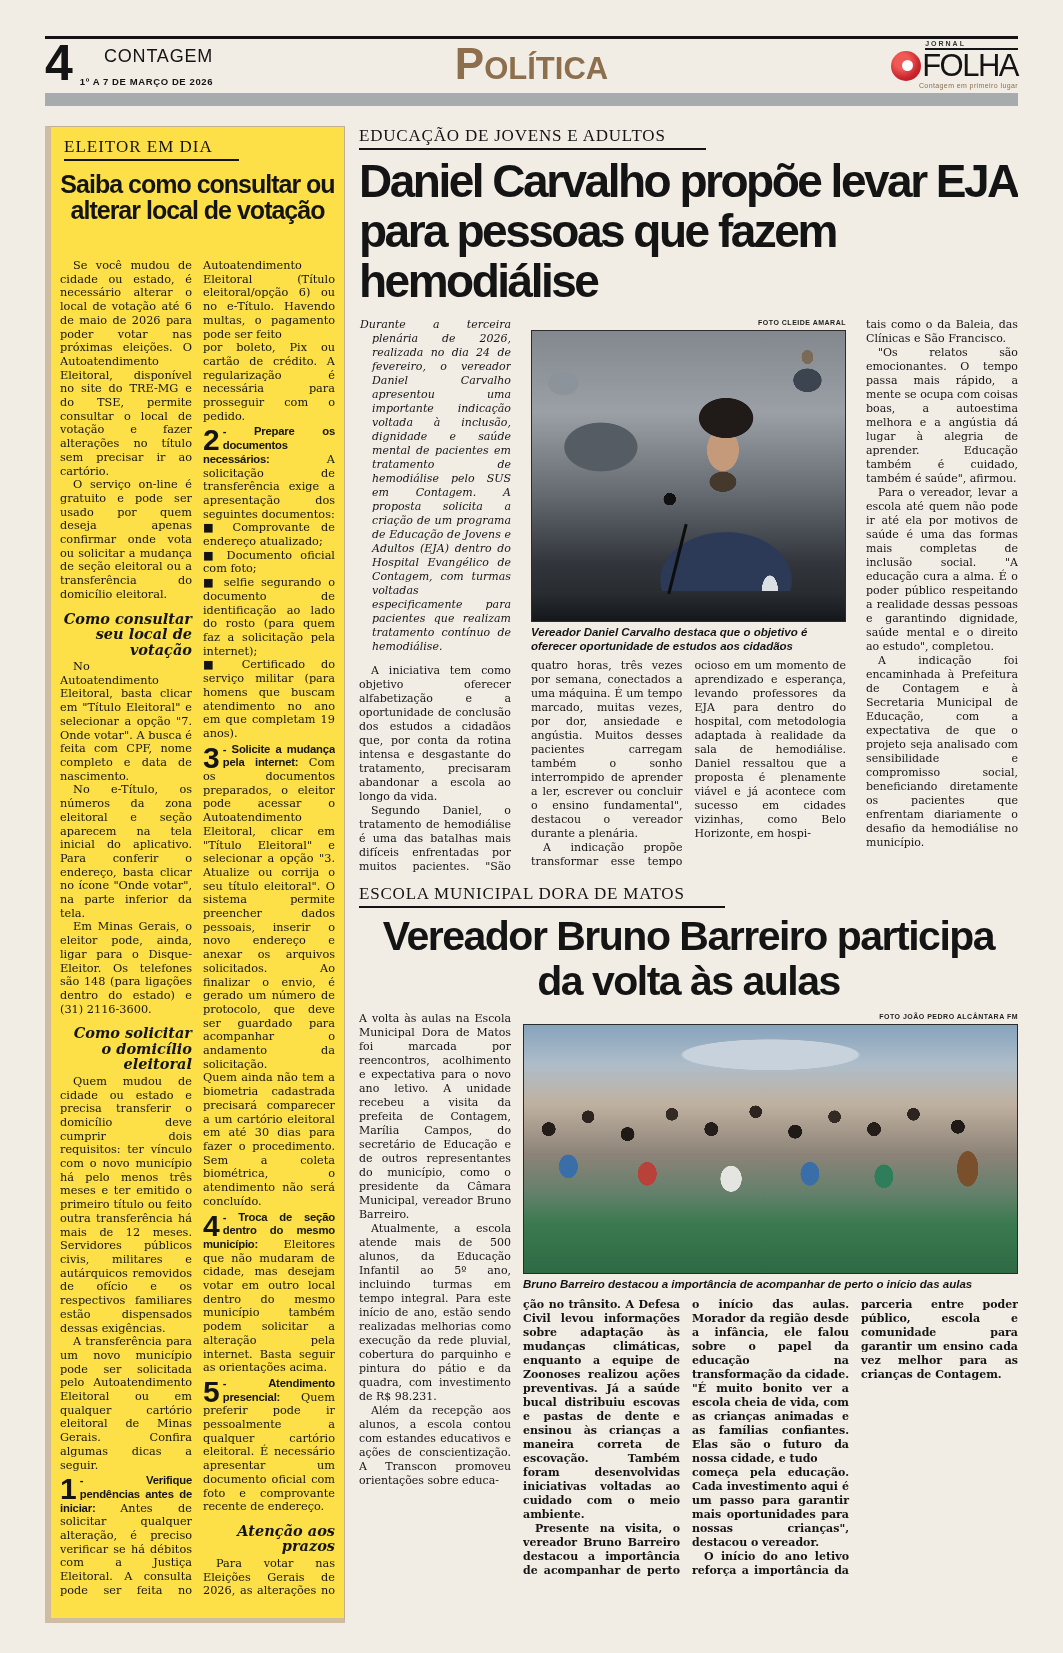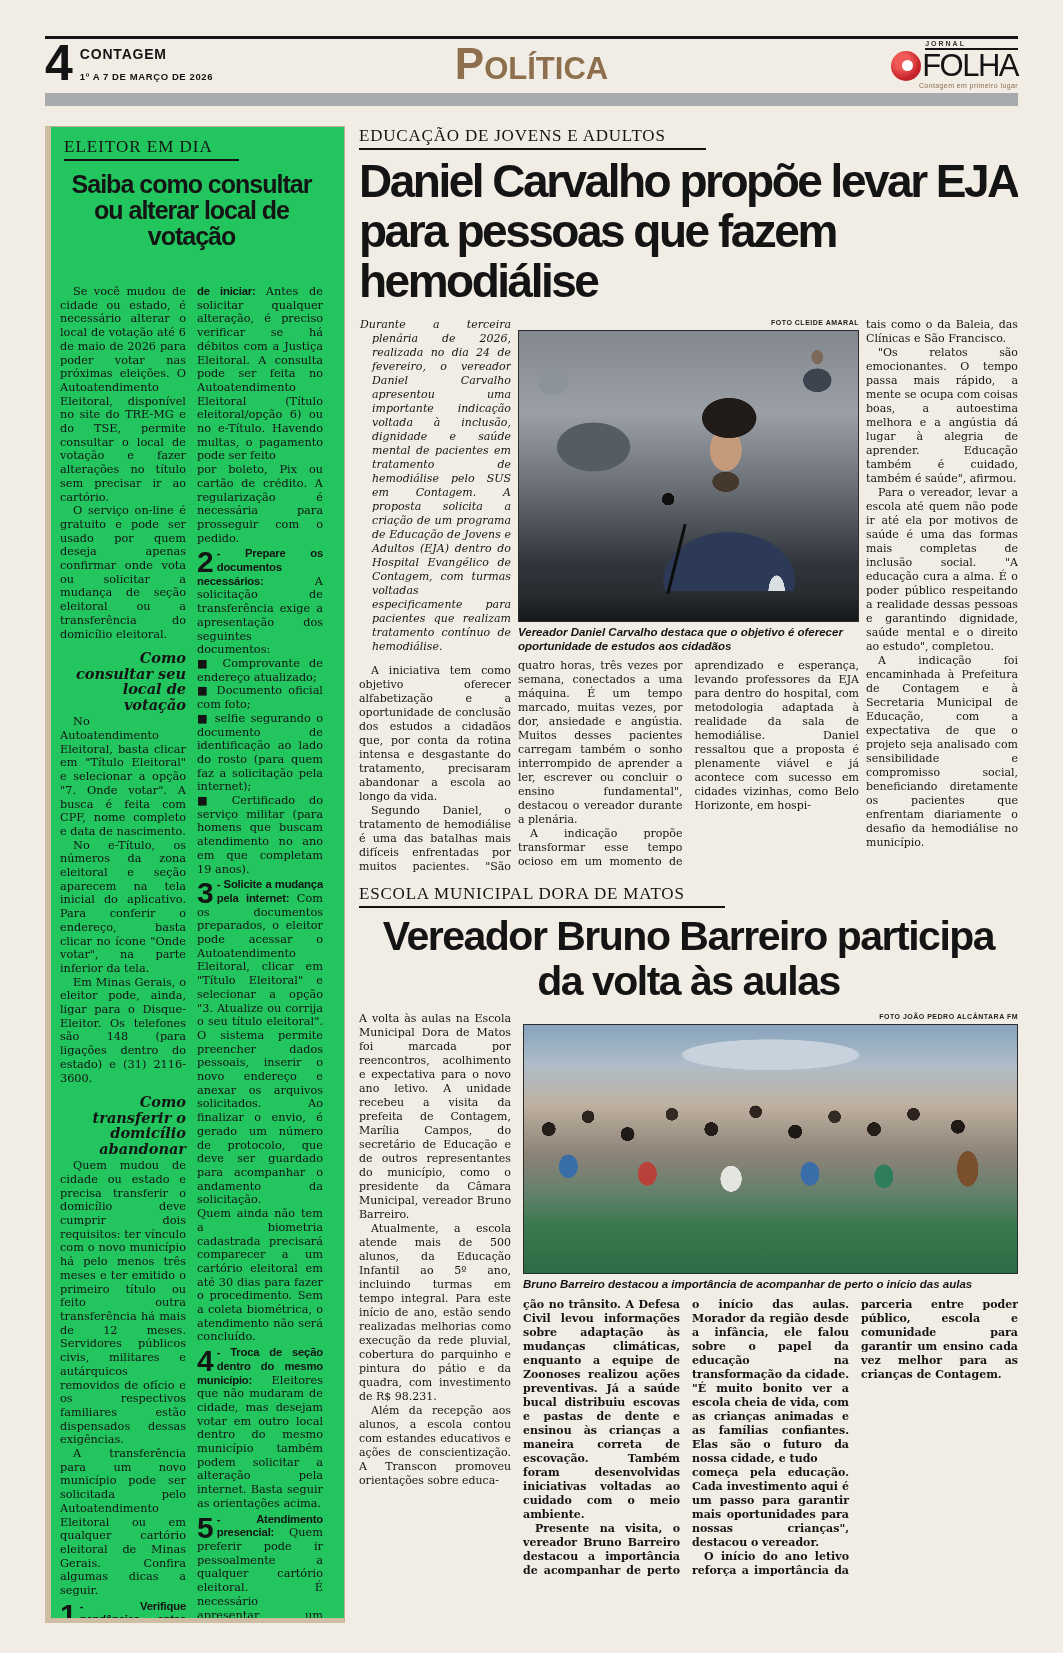--- a/index.html
+++ b/index.html
@@ -7,21 +7,21 @@
   .sheet {
     width:1063px; height:1653px; margin:0 auto; position:relative;
     background:#f1ede5; color:#141414; overflow:hidden;
     font-family:"DejaVu Serif", serif;
     padding:36px 45px 0 45px;
   }
   
   .masthead { border-top:3px solid #141414; position:relative; height:54px; display:flex; align-items:flex-start; }
   .pg-num { font:900 50px/48px "Liberation Sans", sans-serif; letter-spacing:-3px; margin-right:10px; }
   .pg-meta { padding-top:7px; font-family:"Liberation Sans", sans-serif; }
-  .pg-city { font-weight:bold; font-size:14px; letter-spacing:.8px; }
+  .pg-city { font-weight:normal; font-size:18px; letter-spacing:.8px;text-align:right; }
   .pg-date { font-weight:bold; font-size:9.5px; letter-spacing:.6px; margin-top:9px; }
   .section-title {
     position:absolute; left:0; right:0; top:0; text-align:center;
     font-family:"Liberation Sans", sans-serif; font-weight:900;
     font-variant:small-caps; font-size:44px; line-height:50px;
     color:#8d6f4e; letter-spacing:0;
   }
   .logo { margin-left:auto; text-align:right; font-family:"Liberation Sans", sans-serif; padding-top:1px; position:relative; z-index:2; }
   .logo-top { font-size:7px; font-weight:bold; letter-spacing:2px; color:#333;
               border-bottom:2px solid #141414; padding-bottom:1px; text-align:left; margin-left:34px; }
@@ -32,23 +32,23 @@
             background:#ffffff; left:11px; top:9px; }
   .logo-name { font-size:31px; font-weight:400; letter-spacing:-1.5px; line-height:30px; }
   .logo-tag { font-size:7px; color:#8d6f4e; margin-top:1px; letter-spacing:.4px; }
   .gray-bar { height:13px; background:#a7abae; margin-top:3px; }
 
   
   .content { display:flex; gap:14px; margin-top:20px; height:1497px; }
 
   
   .sidebar {
-    width:300px; flex:none; overflow:hidden; background:#22c55e;
+    width:300px; flex:none; overflow:hidden; background:#fde047;
     border:1px solid #c2ae93; border-left:6px solid #cfbda3; border-bottom:5px solid #cfbda3;
-    padding:10px 21px 8px 9px;
+    padding:10px 9px 8px 9px;
   }
   .sb-kicker { font:400 17px/20px "Liberation Serif", serif; letter-spacing:1px; margin:0 0 8px 4px;
     display:inline-block; border-bottom:2px solid #141414; padding:0 26px 2px 0; }
   .sb-headline { text-align:center; font:800 25px/26px "Liberation Sans", sans-serif;
     letter-spacing:-1px; margin:2px 0 10px; }
   .sb-body { height:1348px; columns:2; column-gap:11px; column-fill:auto; overflow:hidden;
     font-size:11.3px; line-height:13.7px; text-align:justify; overflow-wrap:break-word;margin-top:36px; }
   .sb-body p { margin:0; text-indent:13px; }
   .sb-body p.noind { text-indent:0; }
   .sb-body h4.sub { text-align:right; font:bold italic 14.5px/15.5px "DejaVu Serif", serif;
@@ -56,21 +56,21 @@
   .sb-body p.step { text-indent:0; margin-top:2px; }
   .num { float:left; font:900 30px/25px "Liberation Sans", sans-serif; margin:2px 4px 0 0; letter-spacing:-1px; }
   .step strong { font-family:"Liberation Sans", sans-serif; font-size:11.3px; letter-spacing:-.2px; }
   .sb-body p.bullet { text-indent:0; }
 
   
   main { flex:1; min-width:0; overflow:hidden; }
   .kicker { font:400 17px/20px "Liberation Serif", serif; letter-spacing:.8px; margin:0 0 4px;
     display:inline-block; border-bottom:2px solid #141414; padding:0 40px 2px 0; }
   .eja-headline { font:900 46px/50px "Liberation Sans", sans-serif; letter-spacing:-2.5px; margin:2px 0 12px; }
-  .eja-body { display:flex; gap:7px; height:556px; overflow:hidden; }
+  .eja-body { display:flex; gap:20px; height:556px; overflow:hidden; }
   .col { font-size:11px; line-height:14px; text-align:justify; overflow:hidden; overflow-wrap:break-word; }
   .col p { margin:0; text-indent:12px; }
   .col p.noind { text-indent:0; }
   .col p.lead { font-style:italic; text-indent:-12px; padding-left:13px; margin-bottom:10px; }
   .eja-col1, .eja-col4 { width:152px; flex:none; }
   .eja-photoblock { flex:1; min-width:0; display:flex; flex-direction:column; }
   .credit { font:bold 7px/10px "Liberation Sans", sans-serif; letter-spacing:.5px; text-align:right;
     color:#222; margin-bottom:2px; text-transform:uppercase; }
   .caption { font:bold italic 11.5px/13.5px "Liberation Sans", sans-serif; margin:4px 0 6px; }
   .eja-mid { flex:1; columns:2; column-gap:12px; column-fill:auto; overflow:hidden;
@@ -162,21 +162,21 @@
     <aside class="sidebar">
       <h3 class="sb-kicker">ELEITOR  EM DIA</h3>
       <h2 class="sb-headline">Saiba como consultar ou alterar local de votação</h2>
       <div class="sb-body">
           <p>Se você mudou de cidade ou estado, é necessário alterar o local de votação até 6 de maio de 2026 para poder votar nas próximas eleições. O Autoatendimento Eleitoral, disponível no site do TRE-MG e do TSE, permite consultar o local de votação e fazer alterações no título sem precisar ir ao cartório.</p>
           <p>O serviço on-line é gratuito e pode ser usado por quem deseja apenas confirmar onde vota ou solicitar a mudança de seção eleitoral ou a transferência do domicílio eleitoral.</p>
           <h4 class="sub">Como consultar seu local de votação</h4>
           <p>No Autoatendimento Eleitoral, basta clicar em "Título Eleitoral" e selecionar a opção "7. Onde votar". A busca é feita com CPF, nome completo e data de nascimento.</p>
           <p>No e-Título, os números da zona eleitoral e seção aparecem na tela inicial do aplicativo. Para conferir o endereço, basta clicar no ícone "Onde votar", na parte inferior da tela.</p>
           <p>Em Minas Gerais, o eleitor pode, ainda, ligar para o Disque-Eleitor. Os telefones são 148 (para ligações dentro do estado) e (31) 2116-3600.</p>
-          <h4 class="sub">Como transferir o domicílio abandonar</h4>
+          <h4 class="sub">Como solicitar o domicílio eleitoral</h4>
           <p>Quem mudou de cidade ou estado e precisa transferir o domicílio deve cumprir dois requisitos: ter vínculo com o novo município há pelo menos três meses e ter emitido o primeiro título ou feito outra transferência há mais de 12 meses. Servidores públicos civis, militares e autárquicos removidos de ofício e os respectivos familiares estão dispensados dessas exigências.</p>
           <p>A transferência para um novo município pode ser solicitada pelo Autoatendimento Eleitoral ou em qualquer cartório eleitoral de Minas Gerais. Confira algumas dicas a seguir.</p>
           <p class="step"><span class="num">1</span><strong>- Verifique pendências antes de iniciar: </strong>Antes de solicitar qualquer alteração, é preciso verificar se há débitos com a Justiça Eleitoral. A consulta pode ser feita no Autoatendimento Eleitoral (Título eleitoral/opção 6) ou no e-Título. Havendo multas, o pagamento pode ser feito</p>
           <p class="noind">por boleto, Pix ou cartão de crédito. A regularização é necessária para prosseguir com o pedido.</p>
           <p class="step"><span class="num">2</span><strong>- Prepare os documentos necessários: </strong>A solicitação de transferência exige a apresentação dos seguintes documentos:</p>
           <p class="bullet">■ Comprovante de endereço atualizado;</p>
           <p class="bullet">■ Documento oficial com foto;</p>
           <p class="bullet">■ selfie segurando o documento de identificação ao lado do rosto (para quem faz a solicitação pela internet);</p>
           <p class="bullet">■ Certificado do serviço militar (para homens que buscam atendimento no ano em que completam 19 anos).</p>
           <p class="step"><span class="num">3</span><strong>- Solicite a mudança pela internet: </strong>Com os documentos preparados, o eleitor pode acessar o Autoatendimento Eleitoral, clicar em "Título Eleitoral" e selecionar a opção "3. Atualize ou corrija o seu título eleitoral". O sistema permite preencher dados pessoais, inserir o novo endereço e anexar os arquivos solicitados. Ao finalizar o envio, é gerado um número de protocolo, que deve ser guardado para acompanhar o andamento da solicitação.</p>

